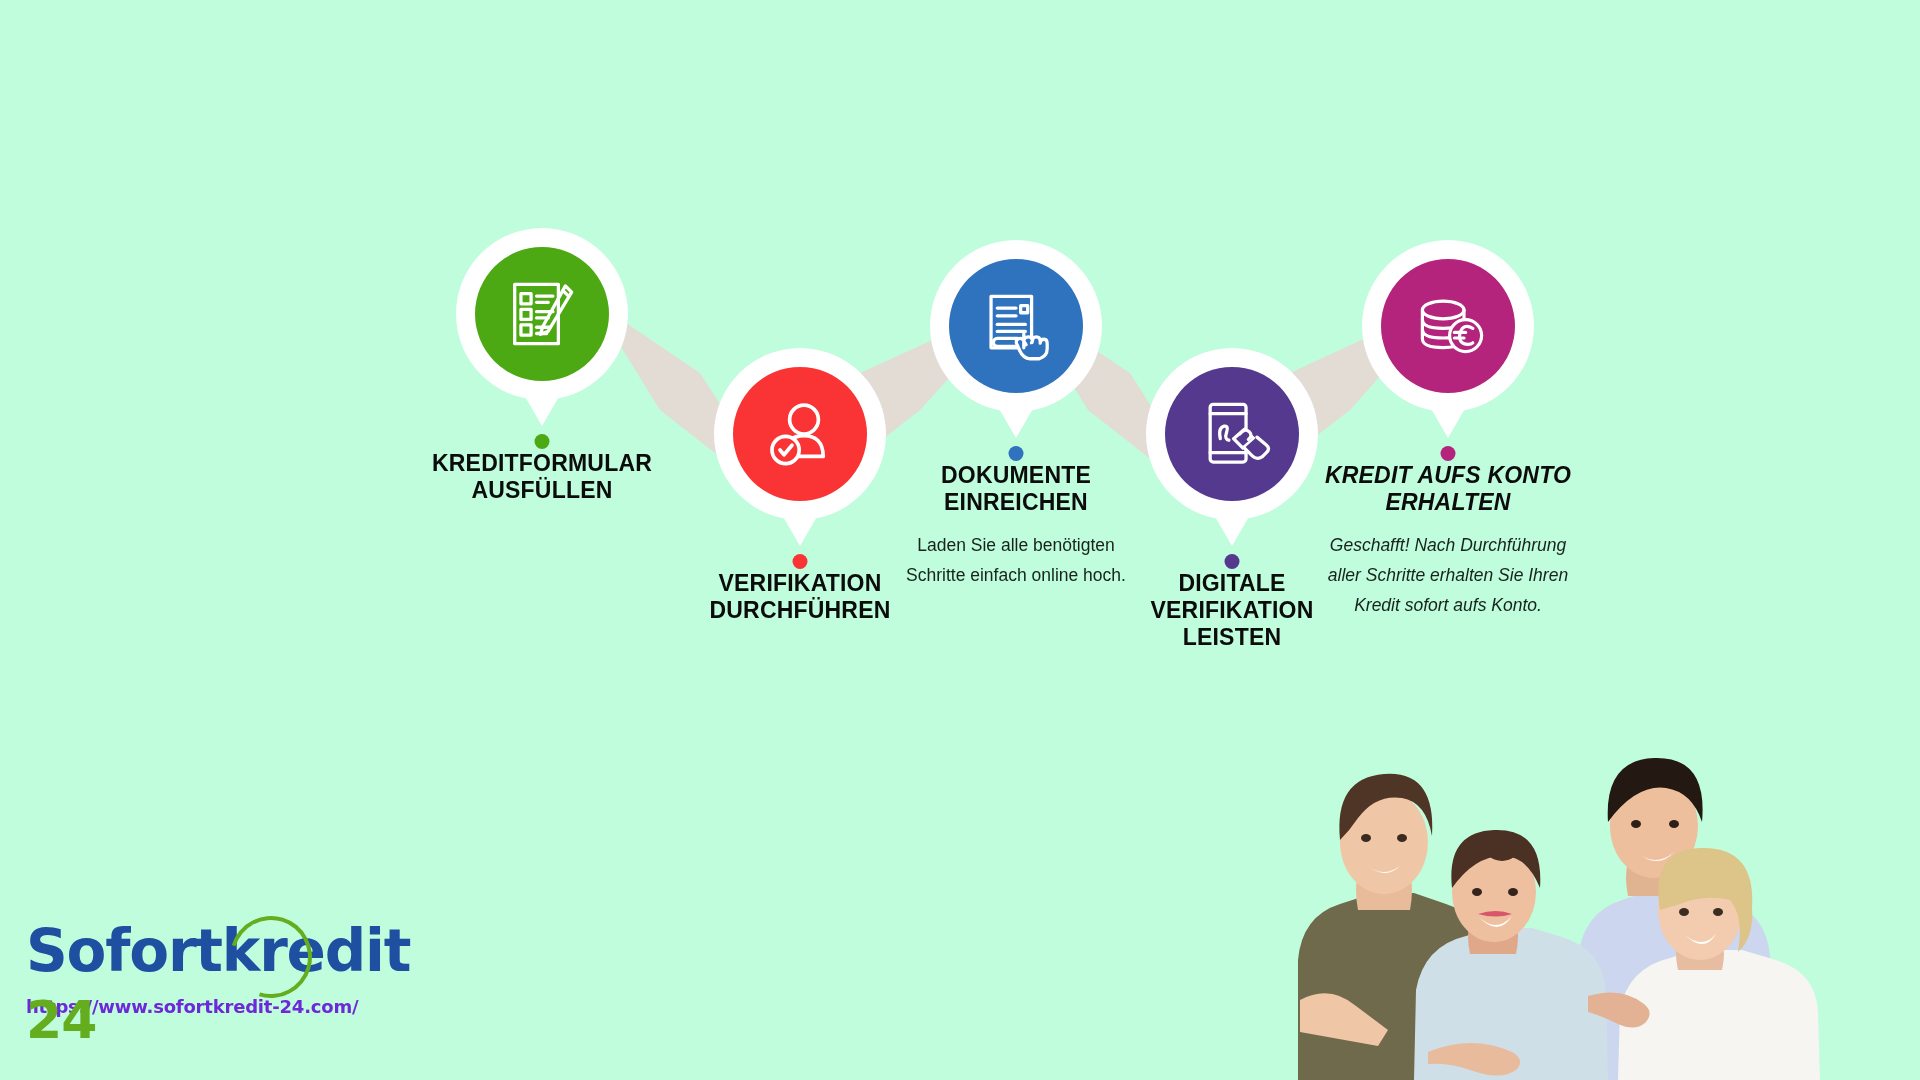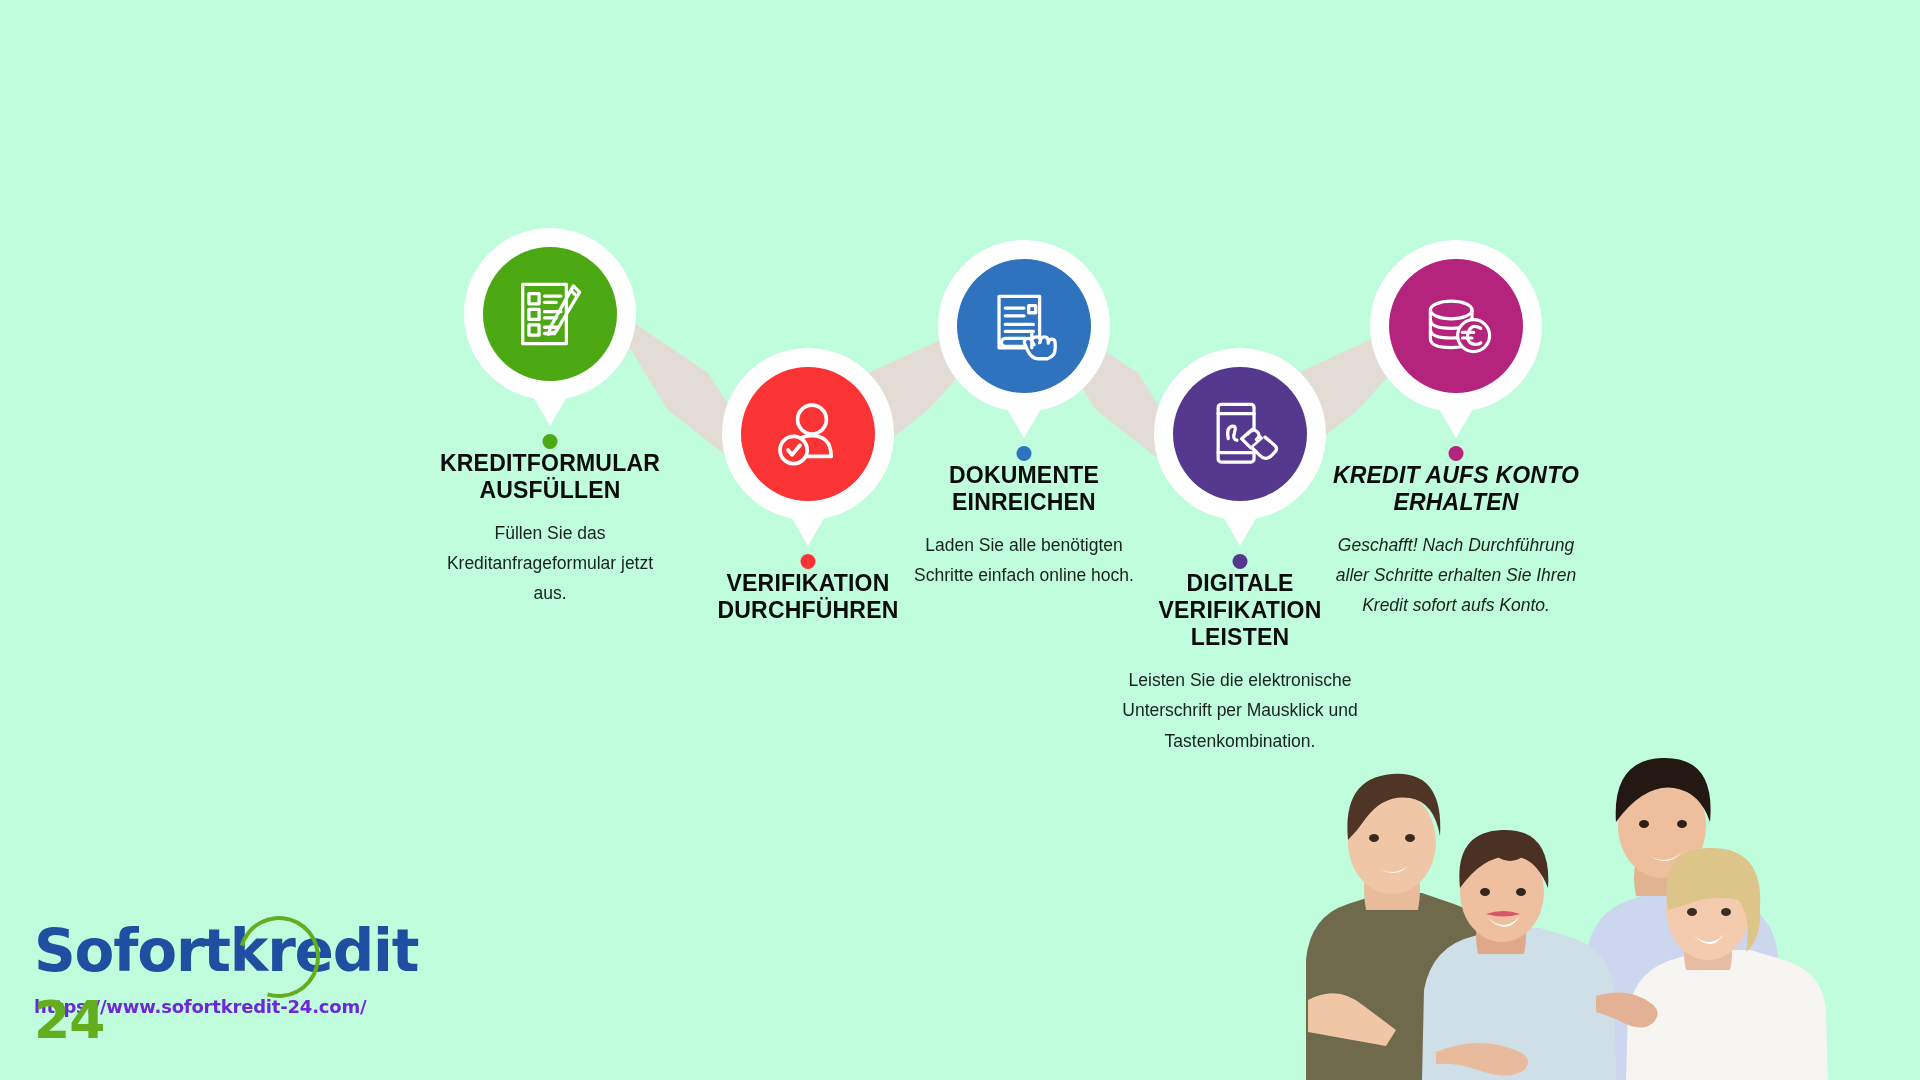--- a/index.html
+++ b/index.html
@@ -10,21 +10,21 @@
     height: 1080px;
     overflow: hidden;
   }
   body {
     font-family: "Liberation Sans", sans-serif;
     background: #bffddc;
     position: relative;
   }
   #stage {
     position: absolute;
-    left: 8px; top: 0;
+    left: 0; top: 0;
     width: 1848px;
     height: 1080px;
     background: #bffddc;
     overflow: hidden;
   }
 
   
   .ribbon-layer {
     position: absolute;
     left: 0; top: 0;
@@ -194,21 +194,20 @@
             <line x1="43" y1="67" x2="60" y2="67"></line>
             <line x1="43" y1="75" x2="56" y2="75"></line>
             <path d="M80 14 L88 22 L58 72 L48 76 L51 66 Z"></path>
             <line x1="77" y1="20" x2="84" y2="27"></line>
           </svg>
         </div>
       </div>
       <div class="dot" style="background:#4ca913;"></div>
     </div>
     <div class="step-title">KREDITFORMULAR AUSFÜLLEN</div>
-    <div class="step-desc">Füllen Sie das Kreditanfrageformular jetzt aus.</div>
   </div>
 
   <div class="step" style="left:650px; top:348px;">
     <div class="pin-wrap">
       <div class="pin-tail"></div>
       <div class="pin">
         <div class="disc" style="background:#fa3434;">
           <svg width="80" height="80" viewBox="0 0 100 100" fill="none" stroke="#ffffff" stroke-width="4.6" stroke-linecap="round" stroke-linejoin="round">
             <circle cx="55" cy="32" r="18"></circle>
             <path d="M29 78 C29 60 41 52 55 52 C69 52 79 60 79 78 Z"></path>
@@ -257,21 +256,20 @@
             <path d="M35 56 q-3 -14 5 -16 q6 -1 3 8 q-3 9 3 10"></path>
             <path d="M52 56 L66 44 L78 56 L64 68 Z" fill="#54398f"></path>
             <path d="M60 50 q6 -8 12 -3 q5 5 -1 10" fill="#54398f"></path>
             <path d="M66 68 l10 10 q6 6 13 1 l6 -6 q4 -5 -1 -9 l-12 -10" fill="#54398f"></path>
           </svg>
         </div>
       </div>
       <div class="dot" style="background:#54398f;"></div>
     </div>
     <div class="step-title">DIGITALE VERIFIKATION LEISTEN</div>
-    <div class="step-desc">Leisten Sie die elektronische Unterschrift per Mausklick und Tastenkombination.</div>
   </div>
 
   <div class="step" style="left:1298px; top:240px;font-style:italic;">
     <div class="pin-wrap">
       <div class="pin-tail"></div>
       <div class="pin">
         <div class="disc" style="background:#b5247c;">
           <svg width="80" height="80" viewBox="0 0 100 100" fill="none" stroke="#ffffff" stroke-width="4" stroke-linecap="round" stroke-linejoin="round">
             <ellipse cx="44" cy="30" rx="26" ry="11"></ellipse>
             <path d="M18 30 v12 q0 11 26 11 q26 0 26 -11 v-12"></path>

